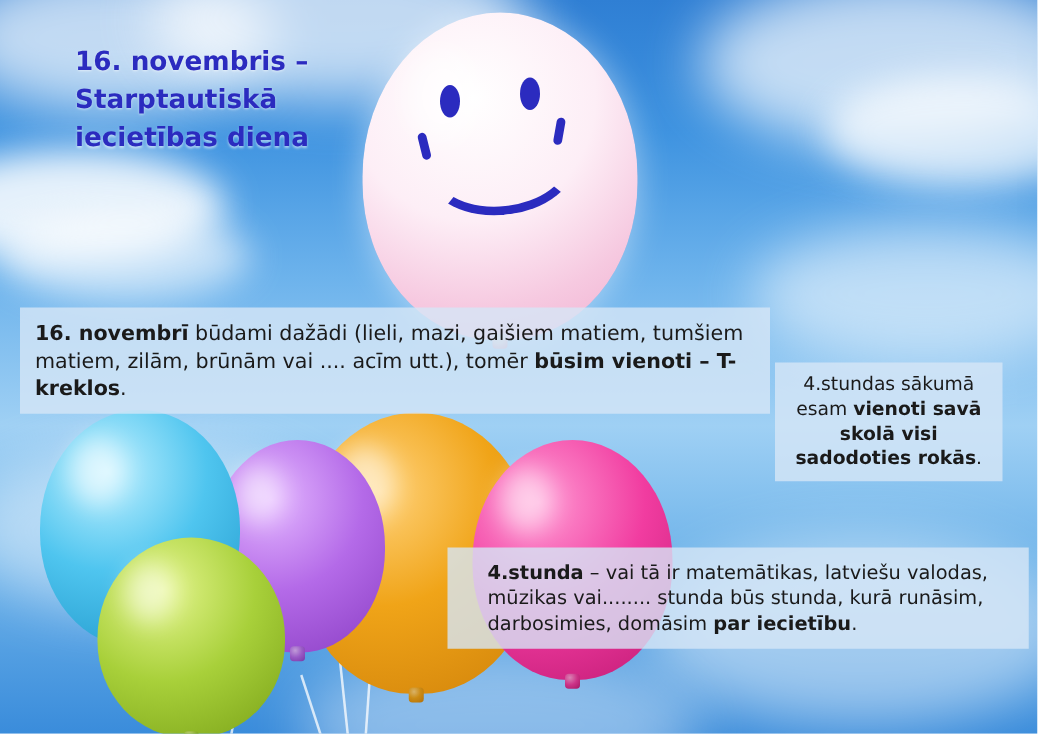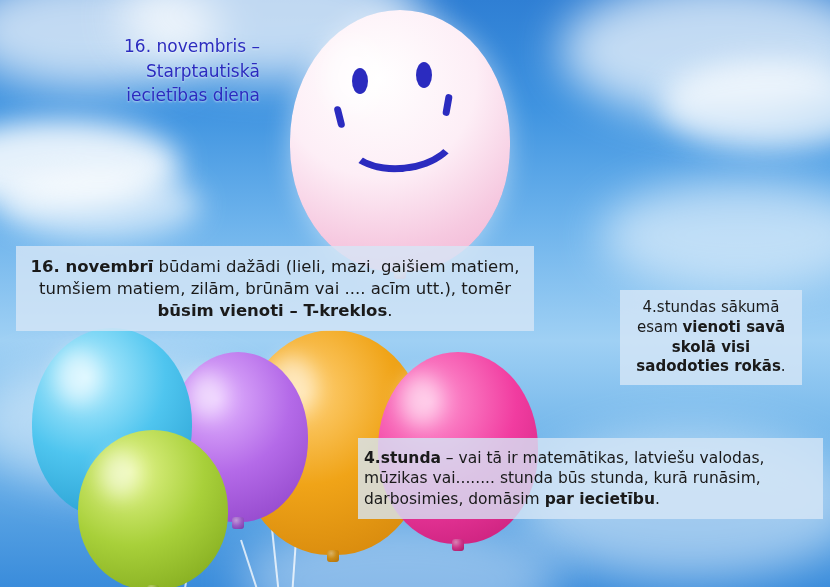--- a/index.html
+++ b/index.html
@@ -95,61 +95,60 @@
     padding: 8px 12px;
     box-sizing: border-box;
   }
   b { font-weight: bold; }
 
   #title-free {
     left: 60px;
     top: 34px;
     width: 200px;
     color: #2b2bbf;
-    font-size: 17px;
-    font-weight: normal;
-    text-align: right;
+    font-size: 21px;
+    font-weight: bold;
+    text-align: left;
     line-height: 1.45;
     text-shadow: 0 1px 2px rgba(255,255,255,.55);
   }
   #heading-panel {
     left: 470px;
     top: 138px;
     width: 348px;
     text-align: center;
     font-size: 22px;
     color: #111;
     padding: 6px 10px 8px;
   }
   #heading-panel .sub { font-weight: bold; font-size: 22px; }
 
   #intro-panel {
     left: 16px;
     top: 246px;
-    width: 518px;
-    text-align: center;
+    width: 600px;
     font-size: 16.5px;
     padding: 10px 12px;
   }
 
   #right-panel {
     left: 620px;
     top: 290px;
     width: 182px;
     text-align: center;
     font-size: 15px;
     padding: 8px 8px;
   }
 
   #bottom-panel {
     left: 358px;
     top: 438px;
     width: 465px;
     font-size: 15.5px;
-    padding: 10px 6px;
+    padding: 10px 32px;
   }
 </style>
 </head>
 <body>
 
 <div class="poster">
 
   <div class="cloud soft" style="left:-40px; top:-30px; width:260px; height:120px;"></div>
   <div class="cloud soft" style="left:120px; top:-50px; width:300px; height:130px;"></div>
   <div class="cloud" style="left:-60px; top:120px; width:240px; height:90px;"></div>

